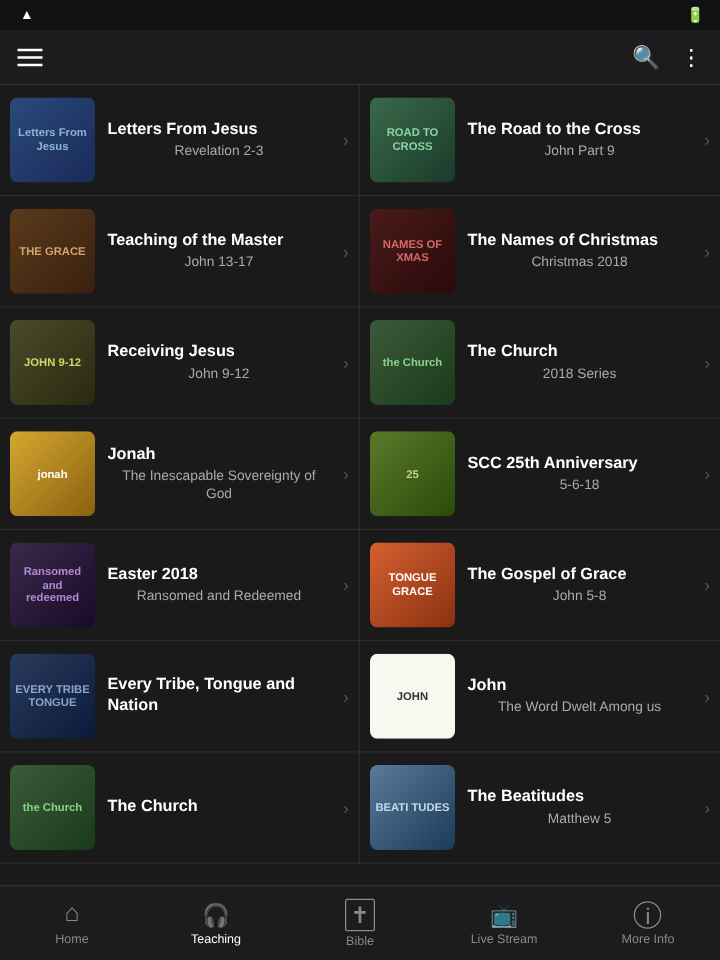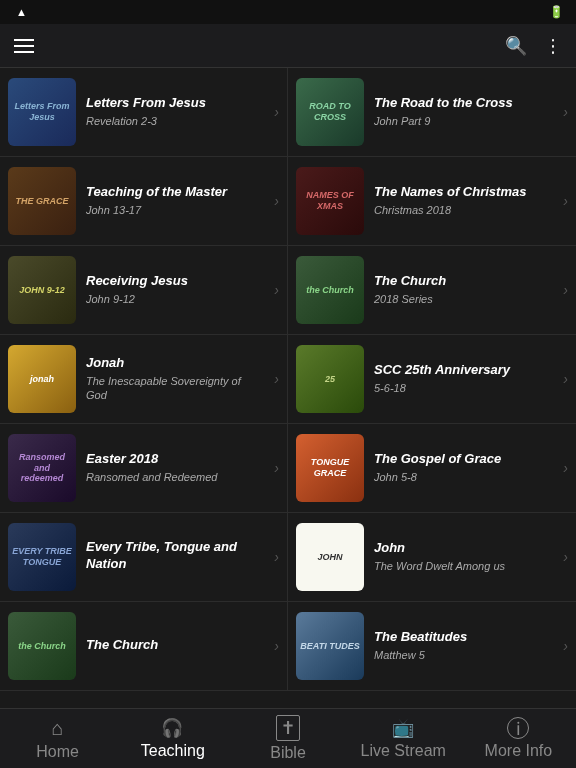--- a/index.html
+++ b/index.html
@@ -51,21 +51,20 @@
       flex: 1;
       overflow-y: auto;
       background: #1a1a1a;
     }
     .content::-webkit-scrollbar { display: none; }
 
     
     .grid {
       display: grid;
       grid-template-columns: 1fr 1fr;
-      font-style: italic;
     }
 
     
     .cell {
       display: flex;
       align-items: center;
       padding: 10px 8px;
       border-bottom: 1px solid #2c2c2c;
       gap: 10px;
       cursor: pointer;
@@ -102,20 +101,21 @@
       font-size: 13px;
       font-weight: 600;
       color: #fff;
       line-height: 1.3;
       margin-bottom: 2px;
     }
     .cell-subtitle {
       font-size: 11px;
       color: #aaa;
       line-height: 1.3;
+      text-align: center;
     }
     .chevron {
       color: #555;
       font-size: 14px;
       flex-shrink: 0;
     }
 
     
     .thumb-letters { background: linear-gradient(135deg, #2a4a7a, #1a2a5a); color: #8ab4d4; }
     .thumb-road { background: linear-gradient(135deg, #3a6a4a, #1a3a2a); color: #8ad4a4; }
@@ -144,21 +144,21 @@
       display: flex;
       flex-direction: column;
       align-items: center;
       justify-content: center;
       gap: 3px;
       cursor: pointer;
       color: #888;
       font-size: 10px;
     }
     .tab.active { color: #fff; }
-    .tab-label { font-size: 16px; }
+    .tab-label { font-size: 10px; }
   </style>
 </head>
 <body>
 
 <div class="status-bar">
   <div class="status-left">
     <span></span>
     <span class="wifi-icon">▲</span>
   </div>
   <span class="status-center"></span>

